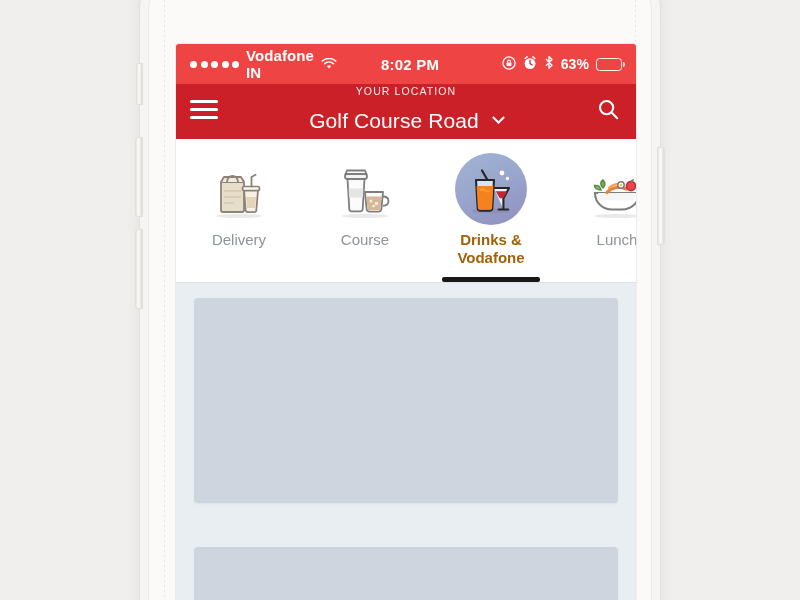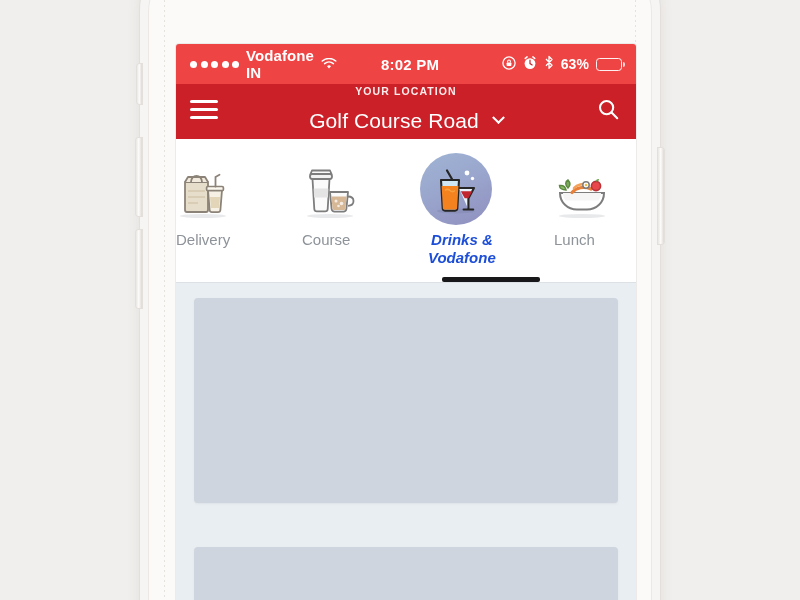--- a/index.html
+++ b/index.html
@@ -107,21 +107,21 @@
     padding: 0 14px 4px;
     position: relative;
   }
   .hamburger { width: 28px; display:flex; flex-direction:column; gap:5px; cursor:pointer; }
   .hamburger span { display:block; height:3px; background:#fff; border-radius:2px; }
   .title-wrap { flex:1; text-align:center; color:#fff; margin-top:-2px; }
   .loc-label {
     font-size: 10.5px;
     letter-spacing: 1.1px;
     color: rgba(255,255,255,.92);
-    font-weight: 700;
+    font-weight: 400;
     margin-bottom: 12px;
   }
   .loc-name {
     font-size: 21px;
     font-weight: 500;
     letter-spacing: .1px;
     display: inline-flex;
     align-items: center;
     gap: 15px;
     line-height: 1.1;
@@ -138,34 +138,34 @@
     position: relative;
     overflow: hidden;
     box-shadow: 0 1px 0 rgba(0,0,0,.05);
   }
   .tab {
     flex: 0 0 126px;
     height: 143px;
     padding-top: 18px;
     display: flex;
     flex-direction: column;
-    align-items: flex-start;
+    align-items: center;
     position: relative;
     cursor: pointer;
   }
   .tab .icon-box { height: 68px; display:flex; align-items:center; justify-content:center; position:relative; }
   .tab .label {
     margin-top: 6px;
     font-size: 15px;
     color: #8d9399;
     text-align: center;
     line-height: 1.2;
     font-weight: 400;
   }
-  .tab.active .label { color: #1d4ed8; font-weight: 700; font-style: italic; }
+  .tab.active .label { color: #a16207; font-weight: 700; }
   .tab.active .underline {
     position: absolute;
     left: 14px; right: 14px; bottom: 0;
     height: 5px;
     background: #18181a;
     border-radius: 2px;
   }
   .icon-blob {
     position: absolute;
     width: 72px; height: 72px;

